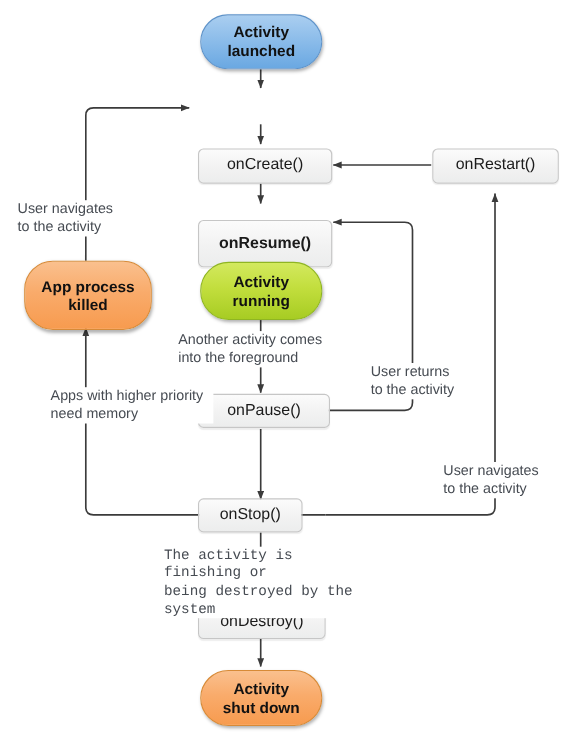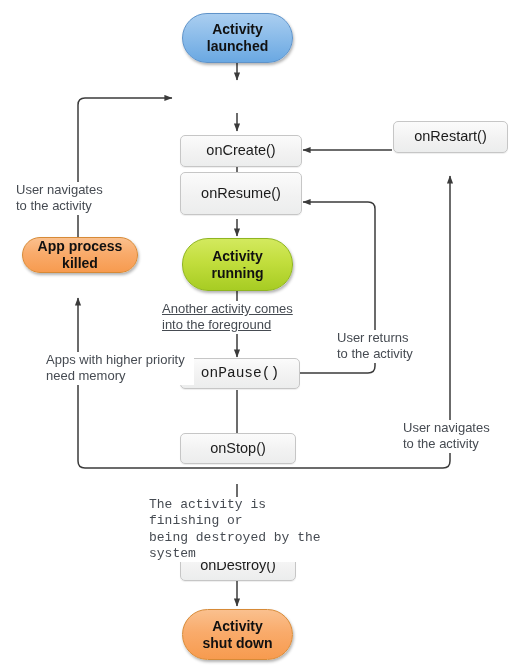--- a/index.html
+++ b/index.html
@@ -117,39 +117,39 @@
 
       <path d="M78,237 L78,105 Q78,98 85,98 L172,98" marker-end="url(#arrow)"></path>
     </g>
   </svg>
 
   <div class="node state blue" style="left:182px; top:13px; width:111px; height:50px;">Activity<br>launched</div>
 
 
   <div class="node method" style="left:180px; top:135px; width:122px; height:32px;">onCreate()</div>
 
-  <div class="node method" style="left:393px; top:121px; width:115px; height:32px;text-align:right;">onRestart()</div>
+  <div class="node method" style="left:393px; top:135px; width:115px; height:32px;text-align:right;">onRestart()</div>
 
-  <div class="node method" style="left:180px; top:172px; width:122px; height:43px;">onResume()</div>
+  <div class="node method" style="left:180px; top:200px; width:122px; height:43px;font-weight:bold;">onResume()</div>
 
   <div class="node state green" style="left:182px; top:238px; width:111px; height:53px;">Activity<br>running</div>
 
-  <div class="node state orange" style="left:22px; top:237px; width:116px; height:36px;">App process<br>killed</div>
+  <div class="node state orange" style="left:22px; top:237px; width:116px; height:63px;">App process<br>killed</div>
 
-  <div class="node method" style="left:180px; top:358px; width:120px; height:31px;font-family:Liberation Mono, monospace;">onPause()</div>
+  <div class="node method" style="left:180px; top:358px; width:120px; height:31px;">onPause()</div>
 
-  <div class="node method" style="left:180px; top:433px; width:116px; height:31px;">onStop()</div>
+  <div class="node method" style="left:180px; top:453px; width:95px; height:31px;">onStop()</div>
 
   <div class="node method" style="left:180px; top:550px; width:116px; height:31px;text-align:right;">onDestroy()</div>
 
   <div class="node state orange" style="left:182px; top:609px; width:111px; height:51px;">Activity<br>shut down</div>
 
   <div class="edge-label" style="left:16px; top:182px; width:124px;">User navigates<br>to the activity</div>
 
-  <div class="edge-label" style="left:162px; top:301px; width:151px;text-decoration:underline;">Another activity comes<br>into the foreground</div>
+  <div class="edge-label" style="left:162px; top:301px; width:151px;">Another activity comes<br>into the foreground</div>
 
   <div class="edge-label" style="left:337px; top:330px; width:101px;">User returns<br>to the activity</div>
 
   <div class="edge-label" style="left:10px; top:352px; width:148px;margin-left:36px;">Apps with higher priority<br>need memory</div>
 
 
   <div class="edge-label" style="left:149px; top:497px; width:195px;font-family:Liberation Mono, monospace;">The activity is finishing or<br>being destroyed by the system</div>
 
   <div class="edge-label" style="left:403px; top:420px; width:110px;">User navigates<br>to the activity</div>
 

